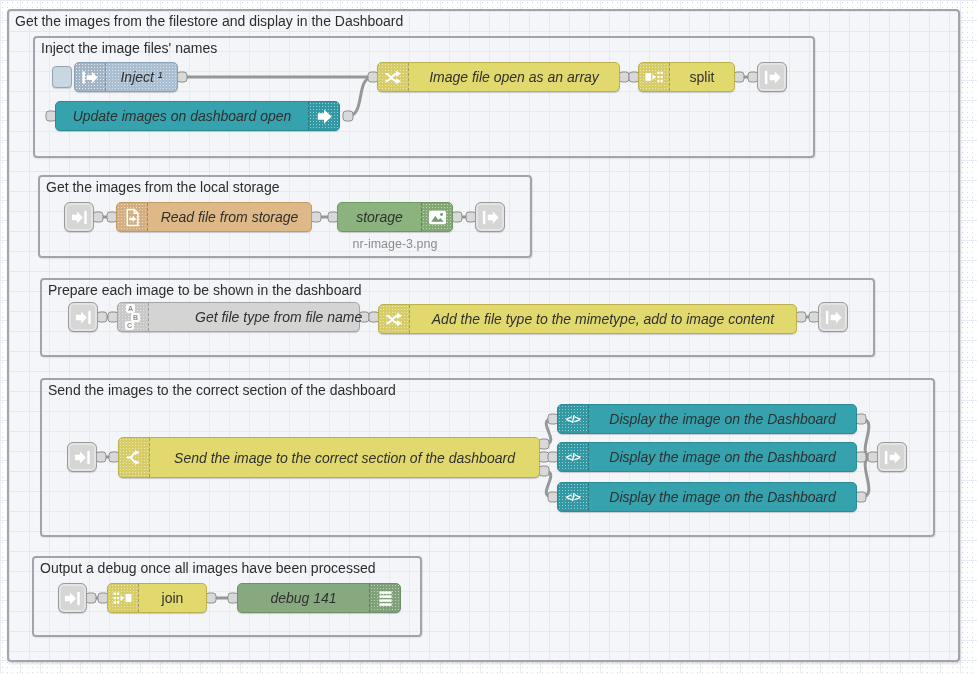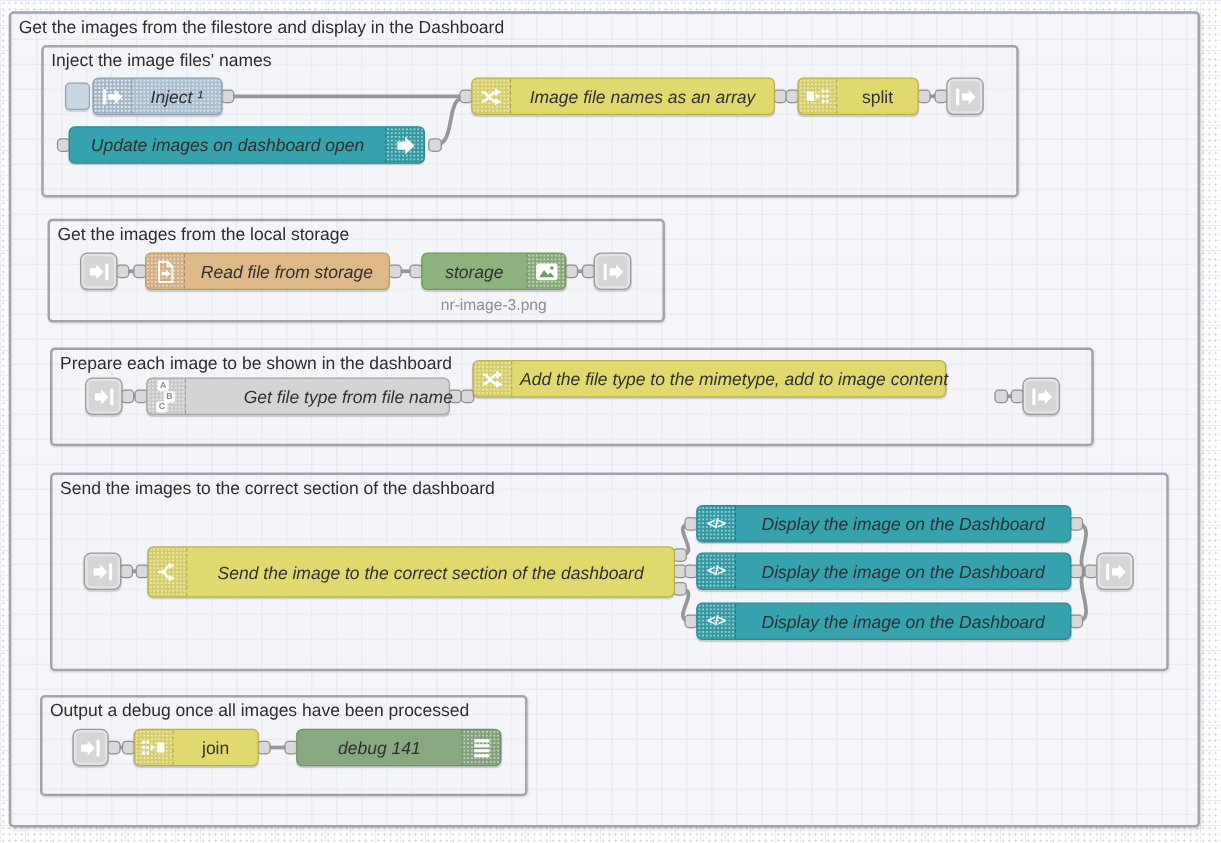--- a/index.html
+++ b/index.html
@@ -225,21 +225,21 @@
           <use href="#i-arrow"></use>
         </svg>
       </span>
   </div>
   <div class="node n-yellow" style="left:377px;top:62px;width:243px;height:30px">
     <span class="icon-area l">
         <svg width="19" height="19" viewBox="0 0 20 20">
           <use href="#i-shuffle"></use>
         </svg>
       </span>
-    <span class="label">Image file names as an array</span>
+    <span class="label">Image file open as an array</span>
   </div>
   <div class="node n-yellow plainlabel" style="left:638px;top:62px;width:97px;height:30px">
     <span class="icon-area l">
         <svg width="20" height="20" viewBox="0 0 21 20">
           <use href="#i-split"></use>
         </svg>
       </span>
     <span class="label">split</span>
   </div>
   <div class="node n-link" style="left:757px;top:62px;width:30px;height:30px">
@@ -282,21 +282,21 @@
       </svg>
   </div>
   <div class="node n-gray" style="left:117px;top:302px;width:243px;height:30px">
     <span class="icon-area l" style="display:block;">
       <span class="abc-block" style="left:8px;top:1px">A</span>
       <span class="abc-block" style="left:13px;top:9.5px">B</span>
       <span class="abc-block" style="left:7px;top:18px">C</span>
     </span>
     <span class="label">Get file type from file name</span>
   </div>
-  <div class="node n-yellow" style="left:378px;top:288px;width:379px;height:30px">
+  <div class="node n-yellow" style="left:378px;top:304px;width:419px;height:30px">
     <span class="icon-area l">
         <svg width="19" height="19" viewBox="0 0 20 20">
           <use href="#i-shuffle"></use>
         </svg>
       </span>
     <span class="label">Add the file type to the mimetype, add to image content</span>
   </div>
   <div class="node n-link" style="left:818px;top:302px;width:30px;height:30px">
     <svg width="19" height="19" viewBox="0 0 20 20">
         <use href="#i-linkout"></use>

